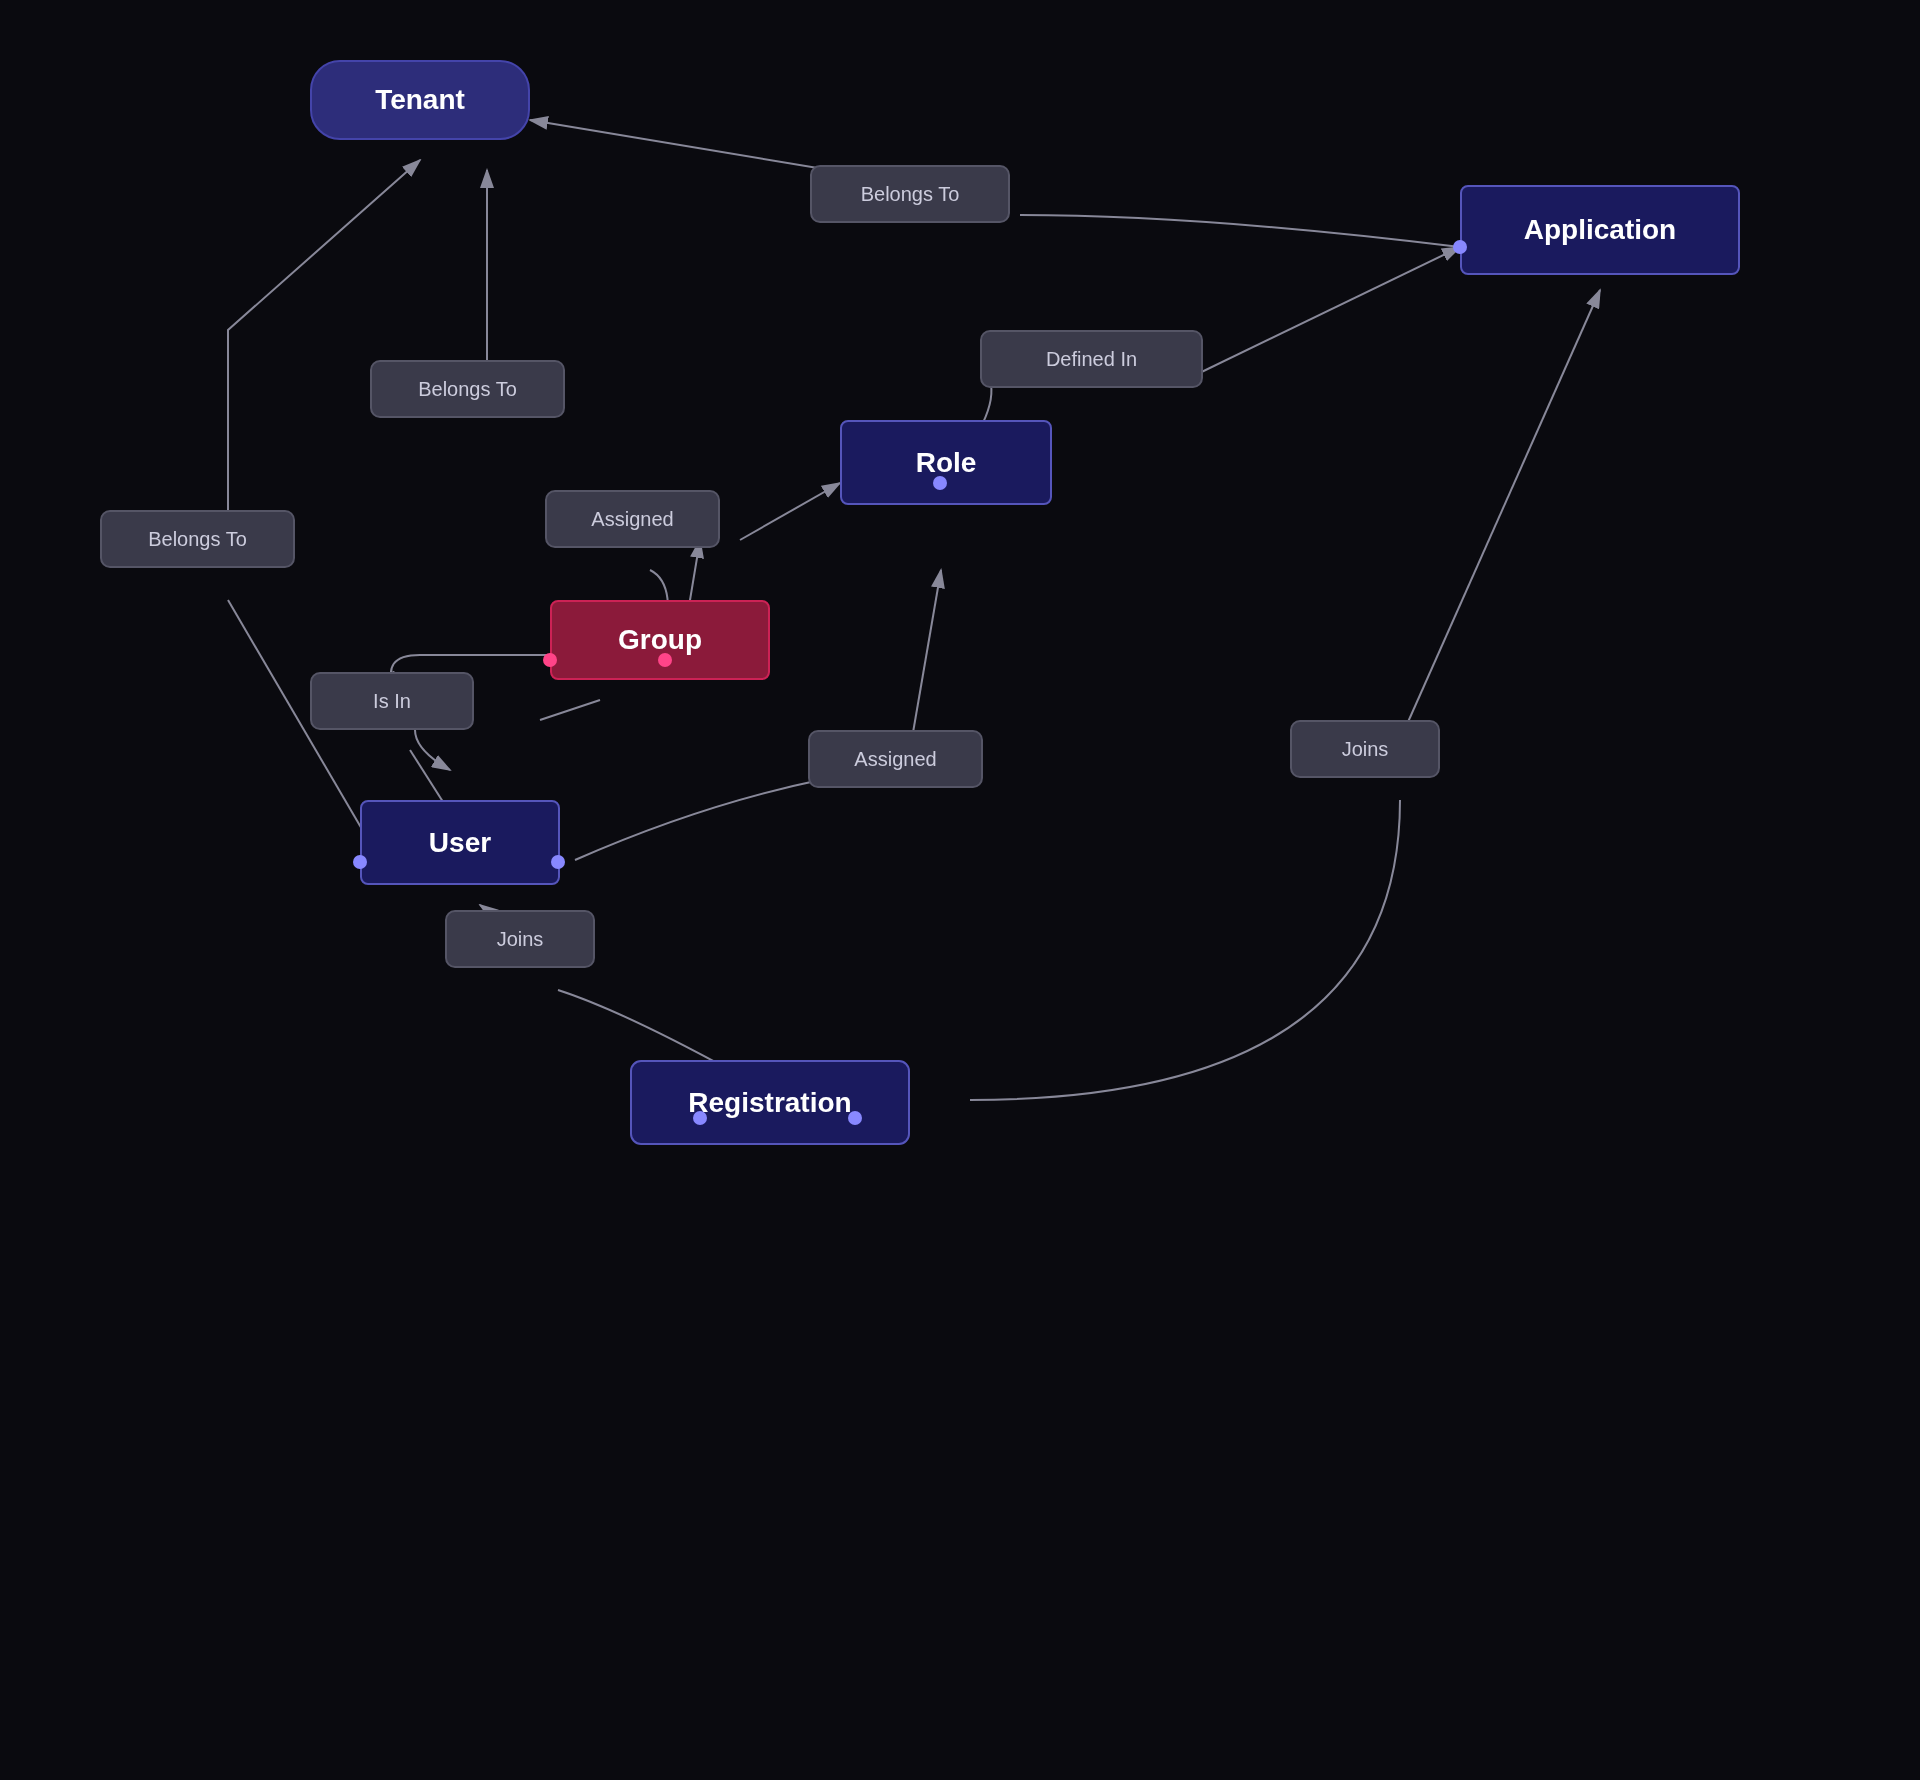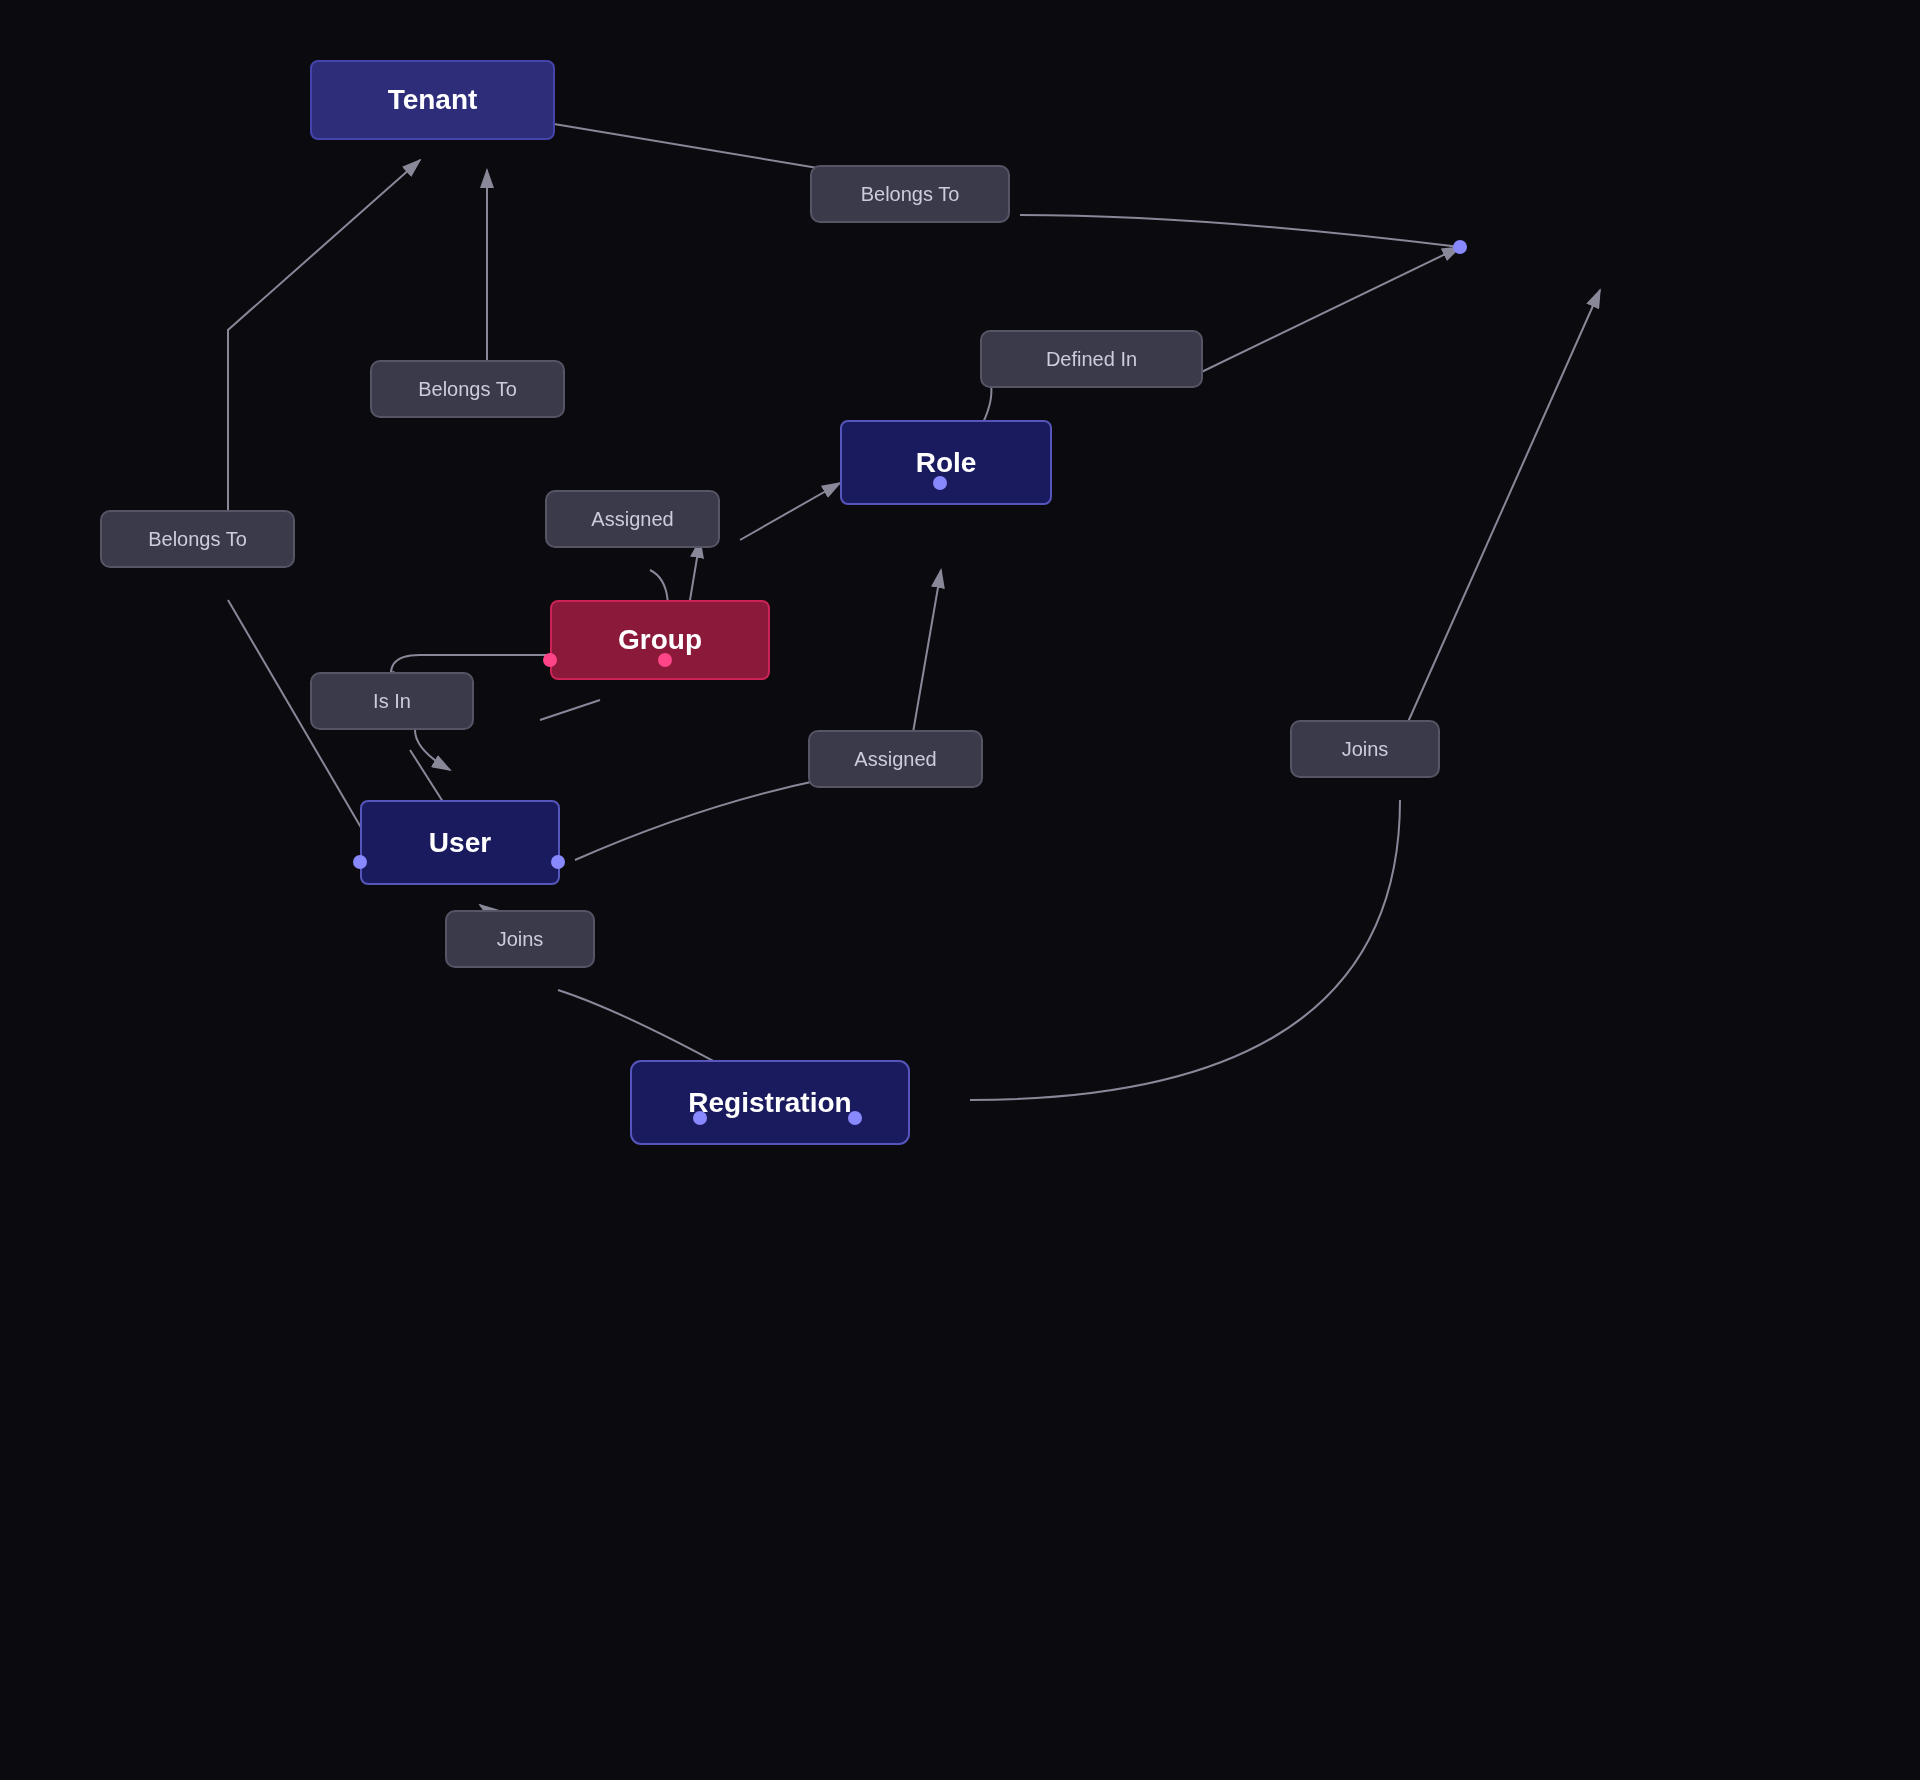--- a/index.html
+++ b/index.html
@@ -117,24 +117,27 @@
 
     <path d="M 560 655 Q 420 655 420 655 Q 380 655 395 690" stroke="#888899" stroke-width="2" fill="none" marker-end="url(#arrowhead)"></path>
 
     <defs>
       <marker id="arrowhead" markerWidth="10" markerHeight="7" refX="9" refY="3.5" orient="auto">
         <polygon points="0 0, 10 3.5, 0 7" fill="#888899"></polygon>
       </marker>
     </defs>
   </svg>
 
-  <div class="node node-entity" style="left: 310px; top: 60px; width: 245px; height: 80px;">
+  <div class="node node-entity" style="left: 310px; top: 60px; width: 220px; height: 80px; border-radius: 30px;">
     <span>Tenant</span>
   </div>
 
+  <div class="node node-entity highlighted" style="left: 1460px; top: 185px; width: 280px; height: 90px;">
+    <span>Application</span>
+  </div>
 
   <div class="node node-entity highlighted" style="left: 840px; top: 420px; width: 212px; height: 85px;">
     <span>Role</span>
   </div>
 
   <div class="node node-group" style="left: 550px; top: 600px; width: 220px; height: 80px;">
     <span>Group</span>
   </div>
 
   <div class="node node-entity highlighted" style="left: 360px; top: 800px; width: 200px; height: 85px;">

